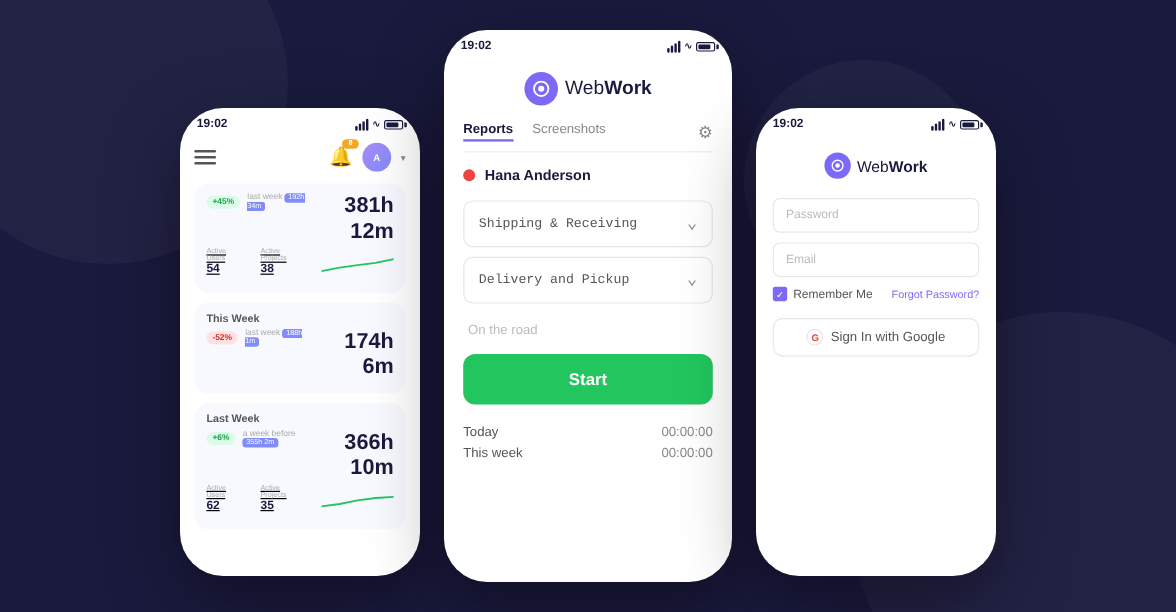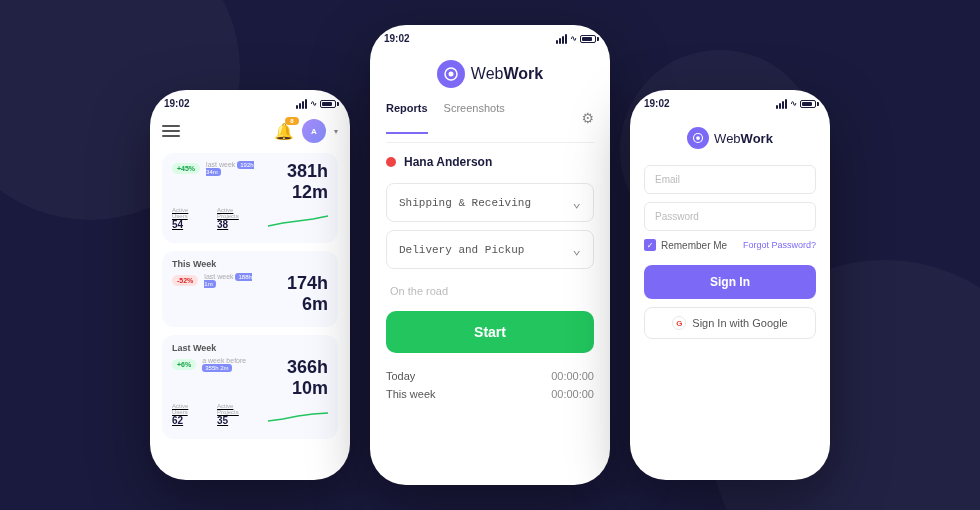--- a/index.html
+++ b/index.html
@@ -253,21 +253,21 @@
       align-items: center;
       border-bottom: 1px solid #eee;
       padding-bottom: 8px;
       margin-bottom: 12px;
     }
     .tabs-left { display: flex; gap: 16px; }
     .tab-item {
       font-size: 11px;
       color: #888;
       cursor: pointer;
-      padding-bottom: 18px;
+      padding-bottom: 2px;
     }
     .tab-item.active {
       color: #1a1a3e;
       font-weight: 600;
       border-bottom: 2px solid #7c6af7;
     }
     .gear-icon { font-size: 14px; color: #888; }
 
     .user-row {
       display: flex;
@@ -635,33 +635,32 @@
           <svg width="12" height="12" viewBox="0 0 16 16" fill="none">
             <circle cx="8" cy="8" r="6" stroke="white" stroke-width="1.5"></circle>
             <circle cx="8" cy="8" r="2.5" fill="white"></circle>
           </svg>
         </div>
         <div class="logo-text-sm">
           <span>Web</span><strong>Work</strong>
         </div>
       </div>
 
+      <div class="form-field">Password</div>
+
       <div class="form-field">Email</div>
-
-      <div class="form-field">Password</div>
 
       <div class="remember-row">
         <div class="remember-left">
           <div class="checkbox-sq">✓</div>
           <span class="remember-label">Remember Me</span>
         </div>
         <span class="forgot-link">Forgot Password?</span>
       </div>
 
-      <div class="signin-btn">Sign In</div>
 
       <div class="google-btn">
         <div class="google-g">G</div>
         <span>Sign In with Google</span>
       </div>
     </div>
   </div>
 
 </div>
 

